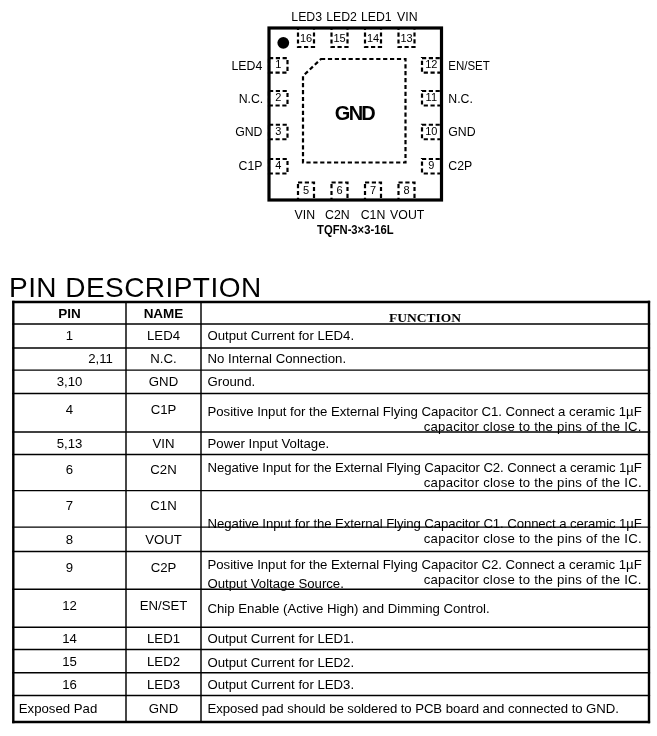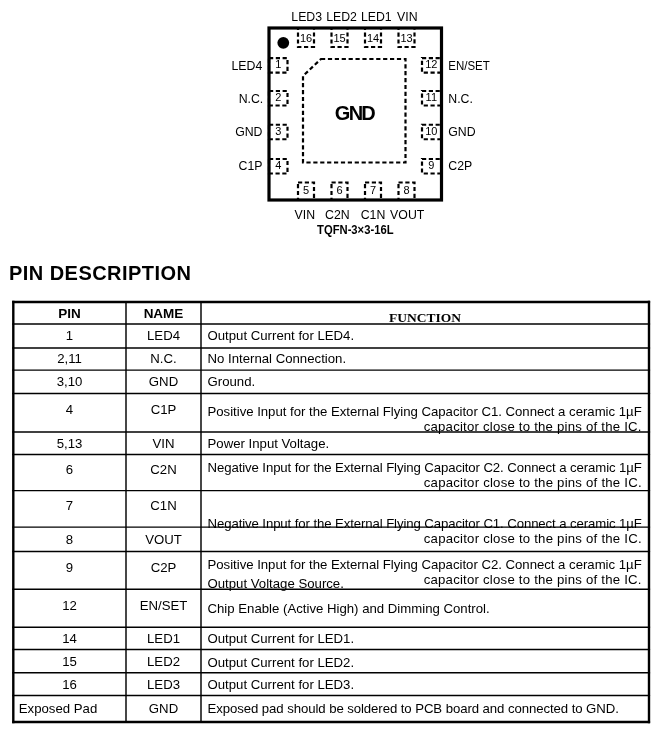--- a/index.html
+++ b/index.html
@@ -9,21 +9,21 @@
   .cell{position:absolute;display:flex;align-items:center;justify-content:center;
         font-size:13.2px;line-height:15px;white-space:nowrap;text-align:right;}
   .fn{justify-content:flex-start;}
   .lsn{letter-spacing:-0.098px;}
   .lsp{letter-spacing:-0.02px;}
   .l2{letter-spacing:0.22px;}
   .lse{letter-spacing:-0.08px;}
   .hd{font-weight:bold;font-size:13.5px;}
   .up{transform:translateY(-3px);}
   .dn{transform:translateY(1.5px);}
-  #title{position:absolute;left:9px;top:265px;font-size:20px;font-weight:bold;
+  #title{position:absolute;left:9px;top:279px;font-size:28px;font-weight:normal;
          line-height:17px;letter-spacing:0.45px;}
 </style>
 </head>
 <body>
 <div id="page">
 <svg width="657" height="736" viewBox="0 0 657 736">
   <g fill="none" stroke="#000">
 
     <rect x="269" y="28" width="172.5" height="172" stroke-width="3.2"></rect>
 
@@ -125,21 +125,21 @@
 <div id="title">PIN DESCRIPTION</div>
 
 <div class="cell hd" style="left:14px;top:302px;width:111px;height:22px;">PIN</div>
 <div class="cell hd" style="left:127px;top:302px;width:73px;height:22px;">NAME</div>
 <div class="cell hd" style="left:201px;top:302px;width:448px;height:31px;font-family:Liberation Serif, serif;">FUNCTION</div>
 
 <div class="cell" style="left:14px;top:323.9px;width:111px;height:24px;">1</div>
 <div class="cell" style="left:127px;top:323.9px;width:73px;height:24px;">LED4</div>
 <div class="cell fn" style="left:207.5px;top:323.9px;height:24px;">Output Current for LED4.</div>
 
-<div class="cell" style="left:14px;top:347.9px;width:111px;height:22.2px;">2,11</div>
+<div class="cell" style="left:14px;top:347.9px;width:111px;height:22.2px;padding-left:31px;">2,11</div>
 <div class="cell" style="left:127px;top:347.9px;width:73px;height:22.2px;">N.C.</div>
 <div class="cell fn" style="left:207.5px;top:347.9px;height:22.2px;">No Internal Connection.</div>
 
 <div class="cell" style="left:14px;top:370.1px;width:111px;height:23.3px;">3,10</div>
 <div class="cell" style="left:127px;top:370.1px;width:73px;height:23.3px;">GND</div>
 <div class="cell fn" style="left:207.5px;top:370.1px;height:23.3px;">Ground.</div>
 
 <div class="cell up" style="left:14px;top:393.4px;width:111px;height:38.5px;">4</div>
 <div class="cell up" style="left:127px;top:393.4px;width:73px;height:38.5px;">C1P</div>
 <div class="cell fn dn" style="left:207.5px;top:393.4px;height:48px;">

